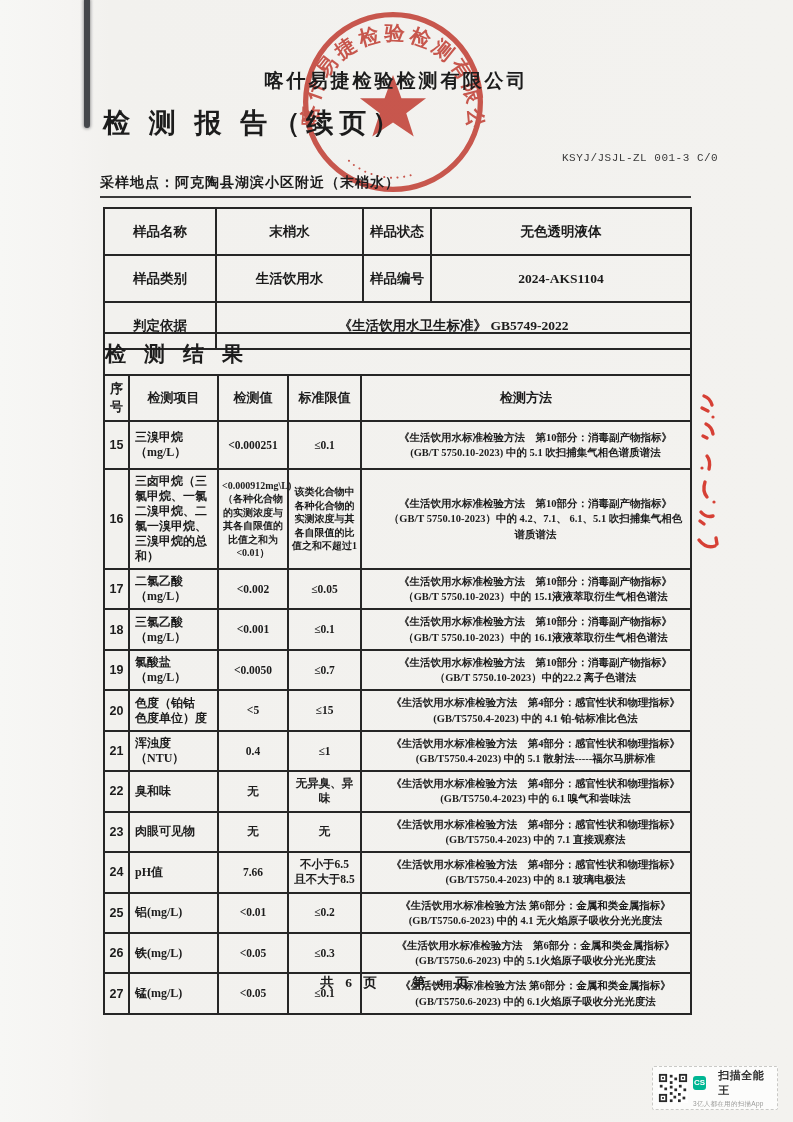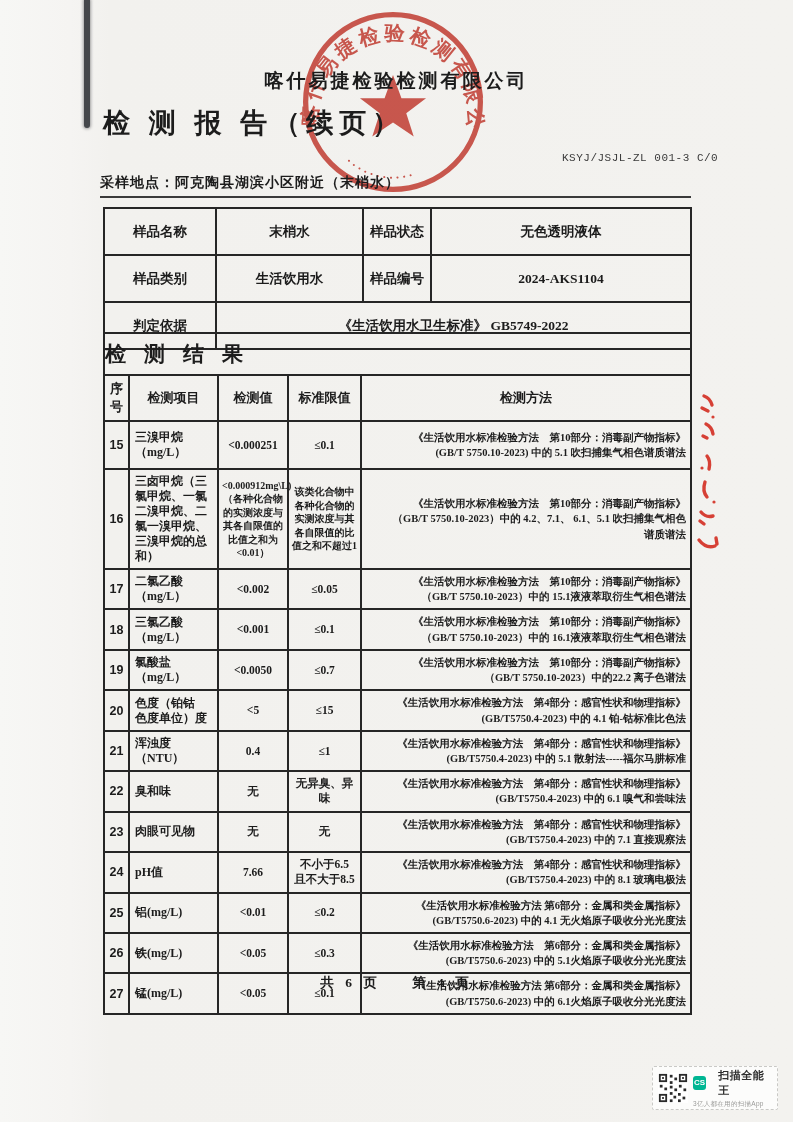--- a/index.html
+++ b/index.html
@@ -59,21 +59,21 @@
     padding:4px 3px;white-space:pre-line;
   }
   .results-table .section-title-cell{
     height:40px;font-size:21px;letter-spacing:18px;text-align:left;padding:0;
   }
   .results-table thead .colhead{height:34px;font-size:13px;text-align:center;}
   .results-table td.c0{width:25px;text-align:center;font-size:12.5px;font-family:"Liberation Sans",sans-serif;}
   .results-table td.c1{width:89px;text-align:left;font-size:12px;padding-left:5px;line-height:1.25;}
   .results-table td.c2{width:70px;text-align:center;font-size:11.5px;line-height:1.3;}
   .results-table td.c3{width:73px;text-align:center;font-size:11.5px;line-height:1.3;margin-left:20px;}
-  .results-table td.c4{width:330px;text-align:right;font-size:10.5px;line-height:1.45;padding-left:23px;padding-right:4px;margin-top:21px;}
+  .results-table td.c4{width:330px;text-align:center;font-size:10.5px;line-height:1.45;padding-left:23px;padding-right:4px;margin-top:21px;}
   .results-table tbody tr:nth-child(1){height:48px;}
   .results-table tbody tr:nth-child(2){height:86px;}
   .results-table tbody tr:nth-child(2) td.c2,
   .results-table tbody tr:nth-child(2) td.c3{font-size:10px;line-height:1.35;}
   .results-table tbody tr{height:38px;}
   
   .page-footer{
     position:absolute;left:103px;top:974px;width:587px;
     text-align:center;font-size:13.5px;font-weight:bold;letter-spacing:4px;
   }

